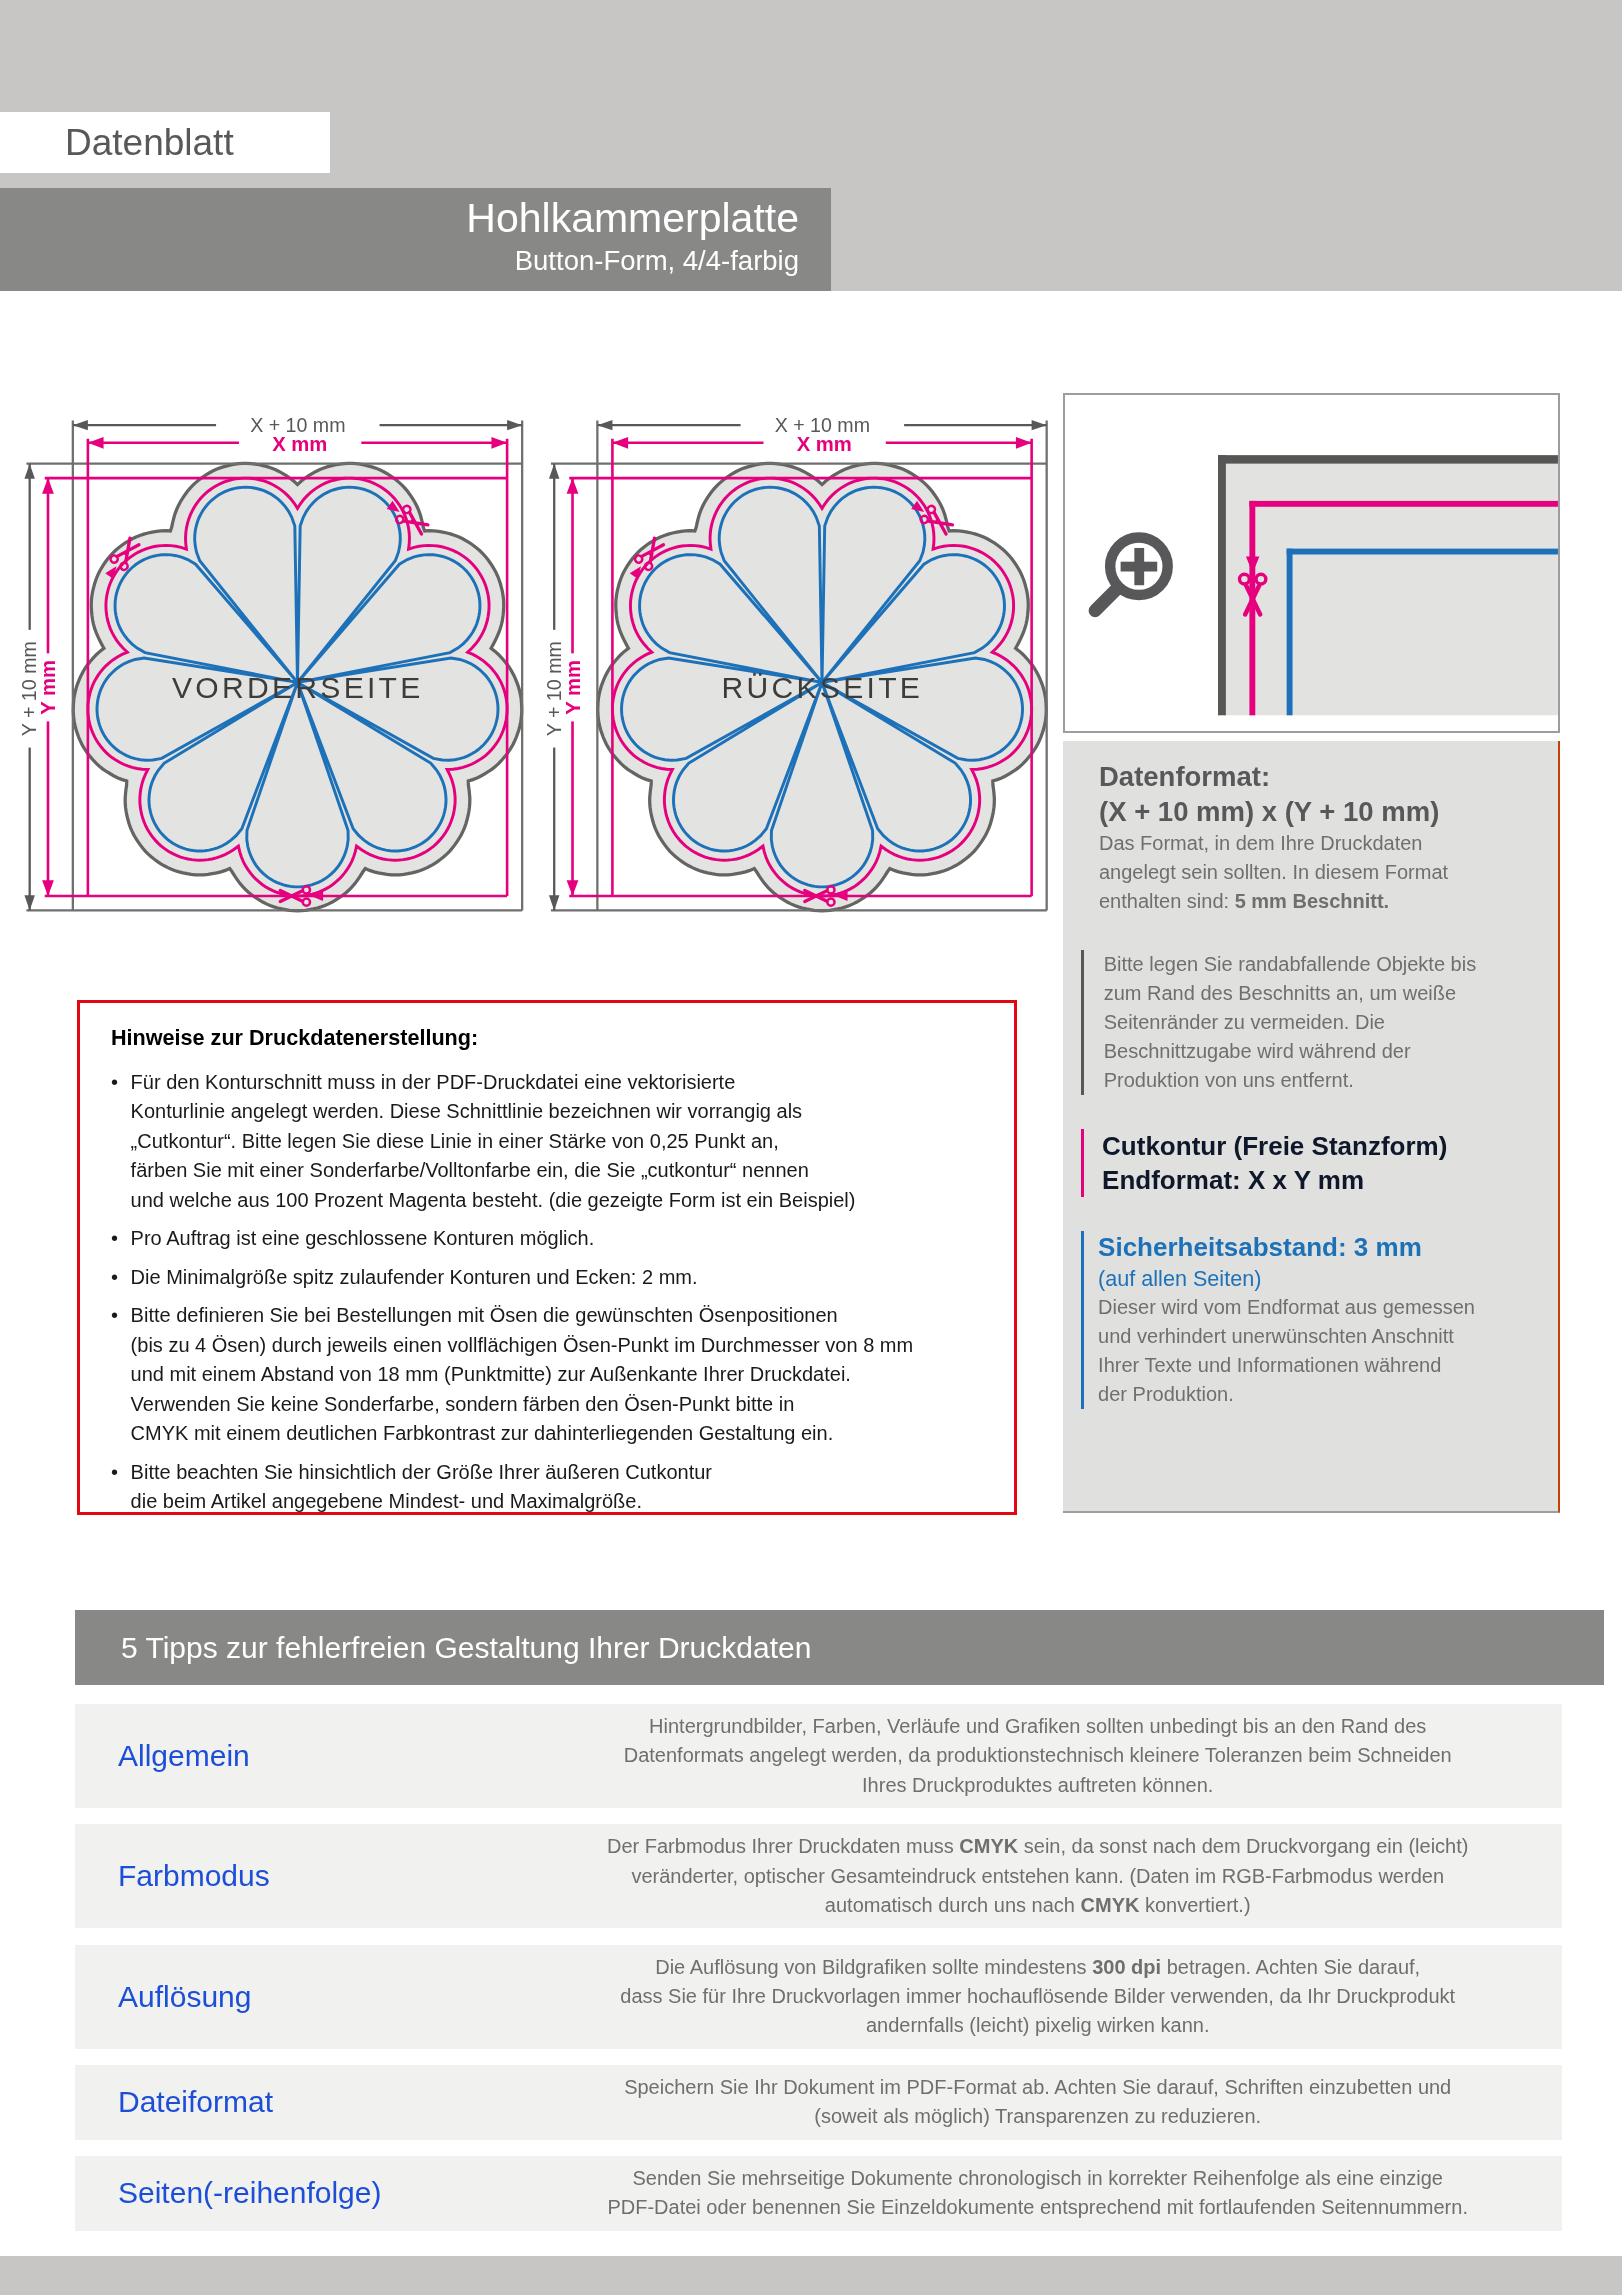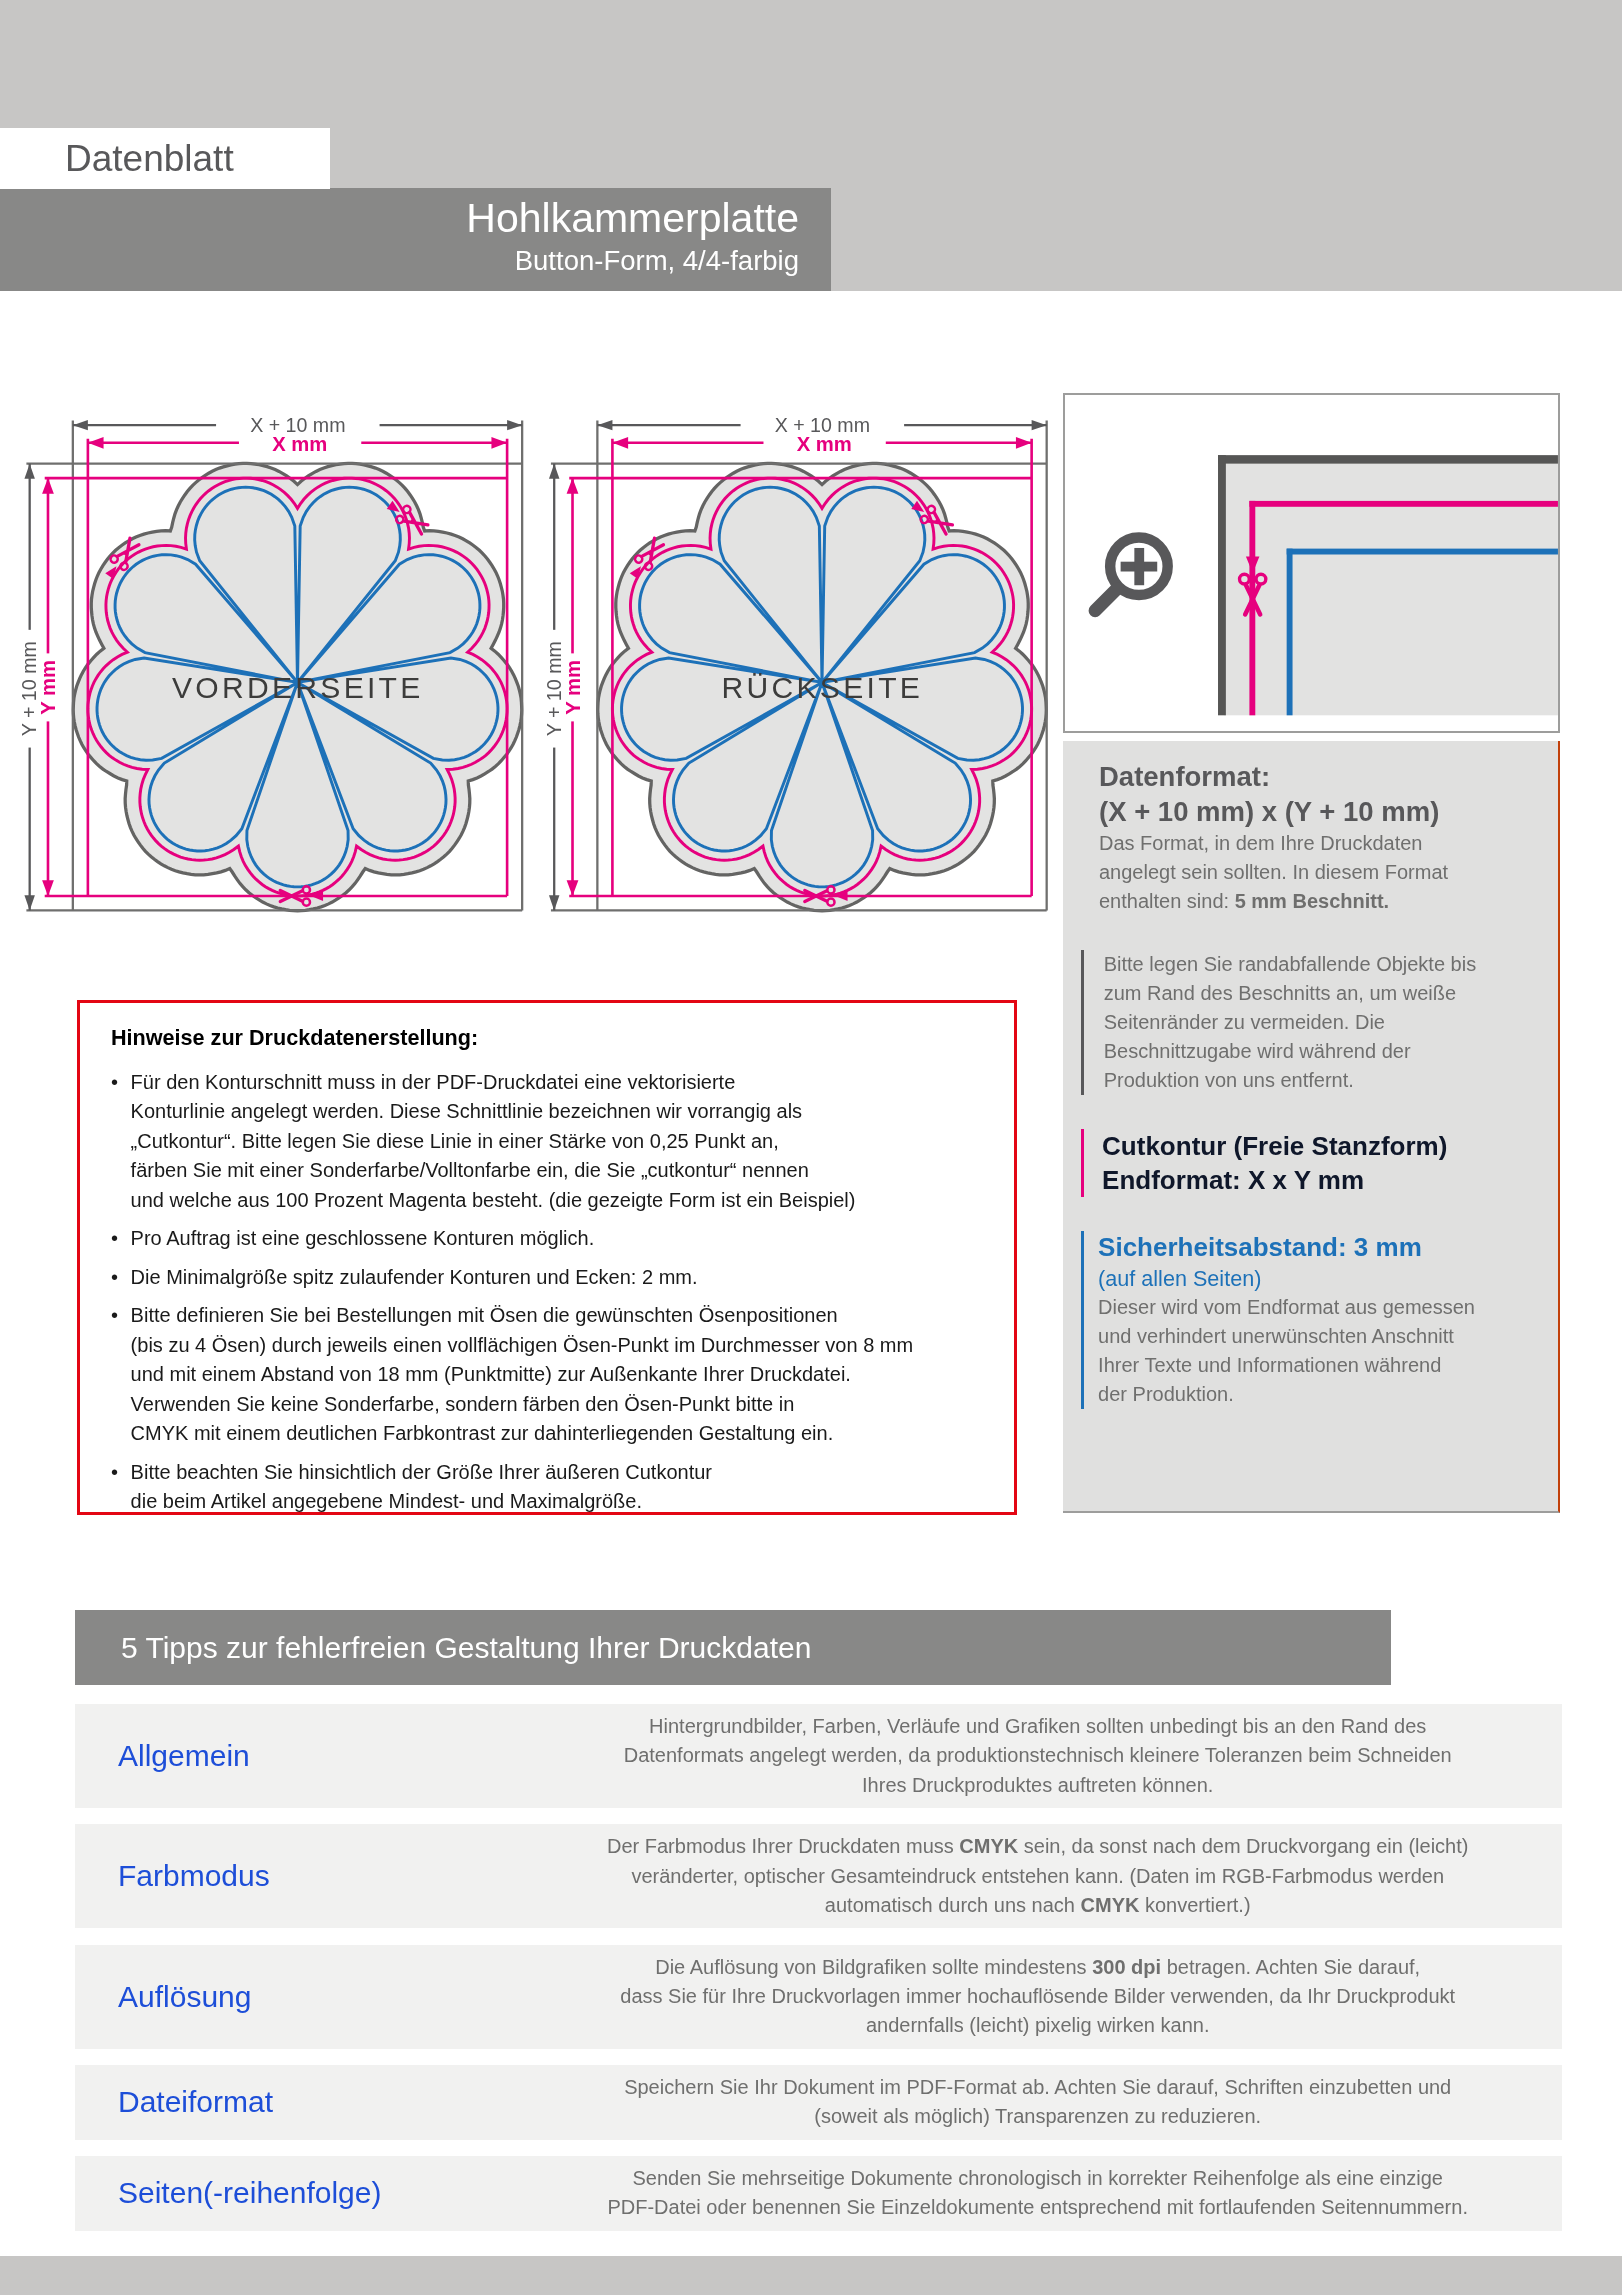--- a/index.html
+++ b/index.html
@@ -6,21 +6,21 @@
   .page{position:relative;width:1623px;height:2295px;background:#ffffff;
         font-family:"Liberation Sans",sans-serif;overflow:hidden;}
   .abs{position:absolute;}
 
   
   .band-light{left:0;top:0;width:1623px;height:291px;background:#c7c6c5;}
   .band-dark{left:0;top:188px;width:831px;height:103px;background:#888887;
              color:#ffffff;text-align:right;padding-right:32px;box-sizing:border-box;}
   .band-dark .t1{font-size:41px;font-weight:300;line-height:51px;margin-top:5.2px;}
   .band-dark .t2{font-size:27.5px;font-weight:300;line-height:34px;}
-  .datenblatt{left:0;top:128px;width:330px;height:61px;background:#ffffff;
+  .datenblatt{left:0;top:112px;width:330px;height:61px;background:#ffffff;
               color:#58585a;font-size:37px;font-weight:400;line-height:61px;padding-left:65px;box-sizing:border-box;}
 
   
   .diag-svg{left:0;top:380px;}
   .dimtext{font-size:30px;fill:#58585a;}
   .dimtext-m{font-size:31px;font-weight:bold;fill:#e6007e;}
   .sidelabel{font-size:46px;fill:#3c3c3b;letter-spacing:5px;}
 
   
   .zoombox{left:1063px;top:393px;width:497px;height:340px;background:#ffffff;
@@ -41,21 +41,21 @@
 
   
   .redbox{left:77px;top:1000px;width:940px;height:515px;border:3.9px solid #e30613;
           box-sizing:border-box;padding:22px 19.6px 0 31px;color:#1a1a1a;}
   .redbox h3{margin:0 0 17px 0;font-size:21.6px;font-weight:bold;color:#000000;}
   .bullet{display:flex;margin-bottom:9.2px;}
   .bullet .dot{width:19.6px;font-size:20px;line-height:29.4px;flex:none;}
   .bullet .btxt{font-size:20px;line-height:29.4px;white-space:pre-line;}
 
   
-  .tipsband{left:75px;top:1610px;width:1316px;height:75px;background:#888887;color:#ffffff;
+  .tipsband{left:75px;top:1610px;width:1529px;height:75px;background:#888887;color:#ffffff;
             font-size:30px;font-weight:300;line-height:75px;padding-left:46px;box-sizing:border-box;}
   .rows{left:75px;top:1704px;width:1487px;}
   .trow{display:flex;background:#f1f1f0;margin-bottom:16.4px;padding:7.9px 0;align-items:center;}
   .tlabel{flex:none;width:458px;padding-left:43px;box-sizing:border-box;
           font-size:30px;font-weight:300;color:#1d4ed8;}
   .tbody{flex:1;font-size:20px;line-height:29.4px;color:#6f6f6e;white-space:pre-line;padding-right:19.6px;text-align:center;}
 
   .footer{left:0;top:2256px;width:1623px;height:40px;background:#c7c6c5;}
 </style>
 </head>

